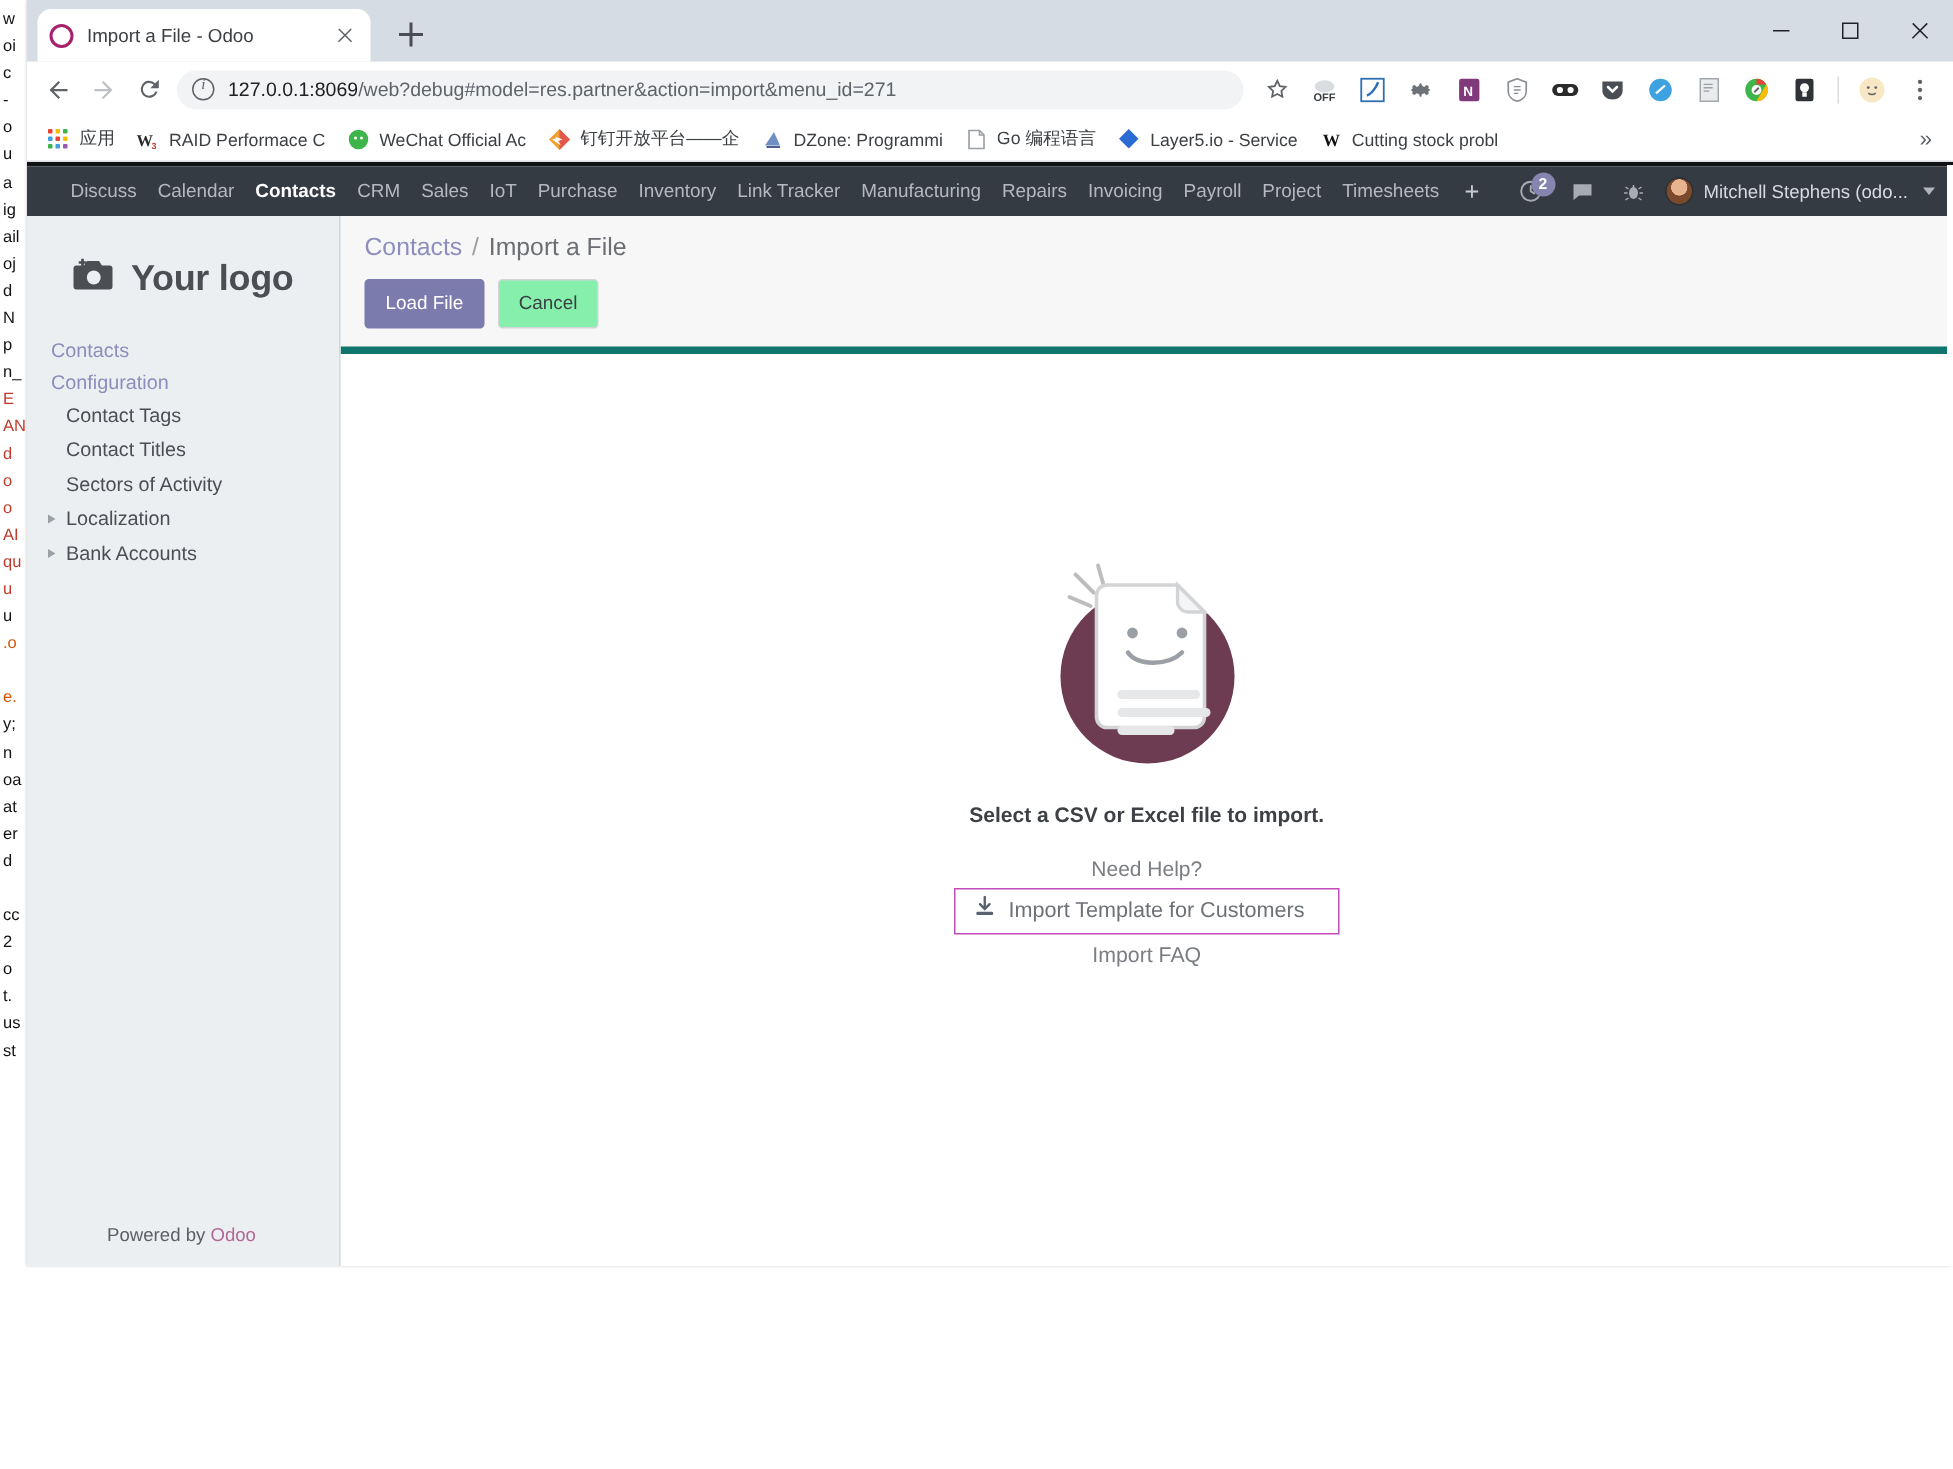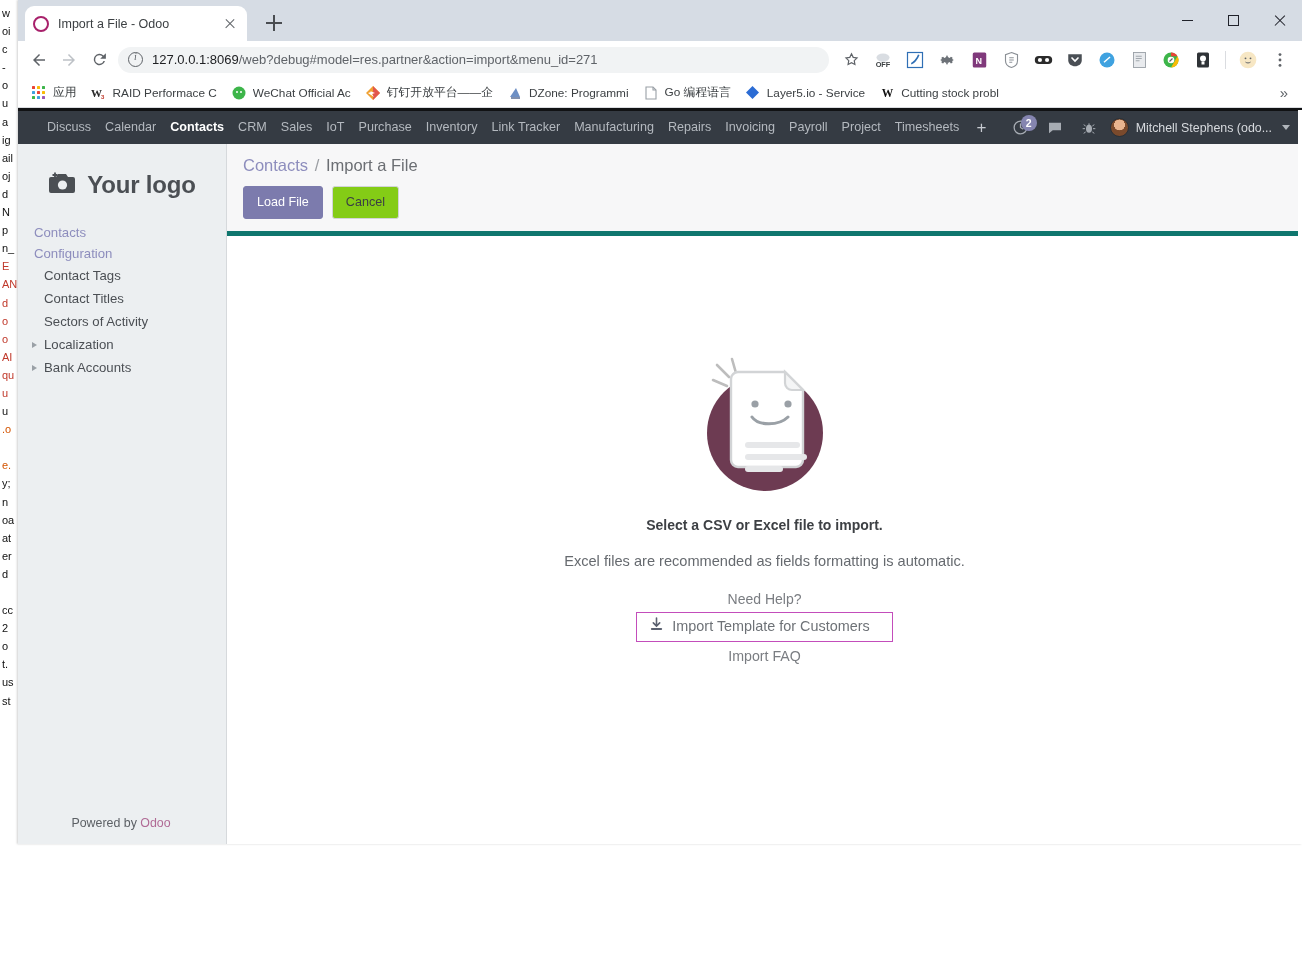--- a/index.html
+++ b/index.html
@@ -284,21 +284,21 @@
   #breadcrumb .crumb-link { color: #8d8dbd; cursor: pointer; }
   #breadcrumb .sep { color: #9a9da2; margin: 0 2px; }
   #breadcrumb .crumb-cur { color: #6b6e73; }
   #cp-buttons { display: flex; gap: 9px; }
   .btn {
     font-size: 12.6px; padding: 8px 13px;
     border-radius: 3px; cursor: pointer; line-height: 1.2;
     border: 1px solid transparent;
   }
   .btn-primary { background: #7c7bad; color: #fff; border-color: #7c7bad; }
-  .btn-secondary { background: #84cc16; color: #3b3f44; border-color: #d2d4d7; }
+  .btn-secondary { background: #86efac; color: #3b3f44; border-color: #d2d4d7; }
 
   #import-area {
     flex: 1; display: flex; flex-direction: column;
     align-items: center; justify-content: center;
     padding-bottom: 70px; min-height: 0;
   }
   #illu { width: 152px; height: 152px; margin-bottom: 18px; }
   #headline {
     font-size: 14px; font-weight: bold; color: #3d4044;
     margin-bottom: 20px; text-align: center;
@@ -699,21 +699,20 @@
               <path d="M96 25v11a7 7 0 0 0 7 7h11z" fill="#f4f5f6" stroke="#d2d4d6" stroke-width="2.2"></path>
               <circle cx="66" cy="57" r="3.6" fill="#9aa0a6"></circle>
               <circle cx="99" cy="57" r="3.6" fill="#9aa0a6"></circle>
               <path d="M63 70c6 9 27 9 36 0" fill="none" stroke="#9aa0a6" stroke-width="3" stroke-linecap="round"></path>
               <rect x="56" y="95" width="55" height="6" rx="3" fill="#e6e7e9"></rect>
               <rect x="56" y="107" width="62" height="6" rx="3" fill="#e6e7e9"></rect>
               <rect x="56" y="119" width="38" height="6" rx="3" fill="#e6e7e9"></rect>
             </svg>
           </div>
           <div id="headline">Select a CSV or Excel file to import.</div>
-          <div id="subline">Excel files are recommended as fields formatting is automatic.</div>
           <div id="needhelp">Need Help?</div>
           <div id="tmplbox">
             <span>
               <svg width="15" height="15" viewBox="0 0 16 16">
                   <path d="M8 1v8M4.6 6.2L8 9.6l3.4-3.4" stroke="#5b6170" stroke-width="1.7" fill="none" stroke-linecap="round"></path>
                   <rect x="2" y="11.6" width="12" height="2.3" rx="1" fill="#5b6170"></rect>
                 </svg>
             </span>
             <span class="lbl">Import Template for Customers</span>
           </div>

